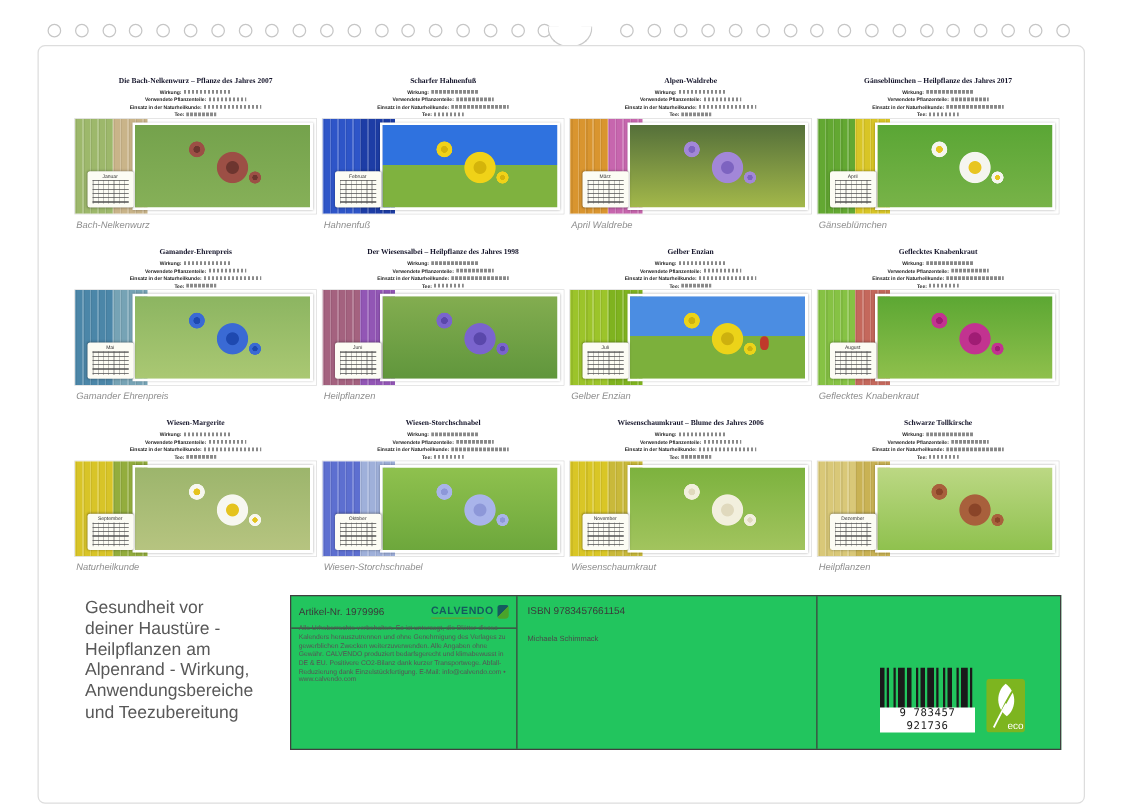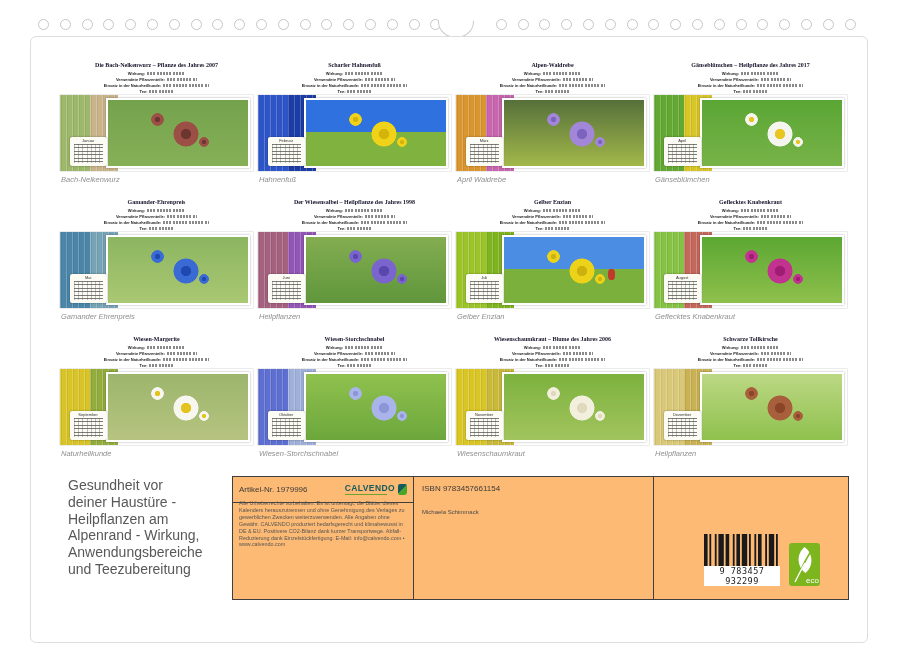--- a/index.html
+++ b/index.html
@@ -80,21 +80,21 @@
       repeating-linear-gradient(90deg,rgba(80,80,80,.35) 0 1px,transparent 1px 4.2px);
   }
   .t-caption{position:absolute;left:1px;top:113px;font-size:7.5px;color:#8f8f8f;font-style:italic;}
   
   .product-title{
     position:absolute;left:68px;top:477px;width:170px;
     font-size:14px;line-height:1.2;color:#585858;white-space:pre-line;
   }
   .info-box{
     position:absolute;left:232px;top:476px;width:615px;height:122px;
-    border:1px solid #3f3f3f;background:#fdba74;display:flex;
+    border:1px solid #3f3f3f;background:#22c55e;display:flex;
   }
   .cell-a{width:180px;border-right:1px solid #3f3f3f;position:relative;}
   .cell-b{width:240px;border-right:1px solid #3f3f3f;position:relative;box-sizing:border-box;padding:7px 8px;}
   .cell-c{flex:1;position:relative;}
   .artikel-row{
     height:25px;border-bottom:1px solid #3f3f3f;display:flex;
     align-items:center;justify-content:space-between;padding:0 6px;
   }
   .artikel-nr{font-size:8px;color:#3a3a3a;}
   .cal-logo{display:flex;align-items:flex-start;}
@@ -463,21 +463,21 @@
           <rect x="61.199999999999996" y="0" width="1.8" height="33" fill="#1a1a1a"></rect>
           <rect x="64.8" y="0" width="5.4" height="33" fill="#1a1a1a"></rect>
           <rect x="72" y="0" width="1.8" height="33" fill="#1a1a1a"></rect>
           <rect x="77.39999999999999" y="0" width="3.6" height="33" fill="#1a1a1a"></rect>
           <rect x="82.79999999999998" y="0" width="1.8" height="33" fill="#1a1a1a"></rect>
           <rect x="88.19999999999997" y="0" width="1.8" height="33" fill="#1a1a1a"></rect>
           <rect x="93.59999999999997" y="0" width="1.8" height="33" fill="#1a1a1a"></rect>
           <rect x="97.19999999999996" y="0" width="3.6" height="33" fill="#1a1a1a"></rect>
           <rect x="102.59999999999995" y="0" width="1.8" height="38" fill="#1a1a1a"></rect>
         </svg>
-      <div class="barcode-digits">9 783457 932299</div>
+      <div class="barcode-digits">9 783457 921736</div>
     </div>
     <svg class="eco-badge" viewBox="0 0 31 43">
       <rect x="0" y="0" width="31" height="43" rx="3" fill="#7db51f"></rect>
       <path d="M15.5 4 C24 10 25 23 16.5 30 C8 24 7 11 15.5 4 Z" fill="#ffffff"></path>
       <path d="M8 36 C12 26 18 14 23 7" stroke="#7db51f" stroke-width="1.6" fill="none"></path>
       <path d="M6 39 C10 31 13 25 16 20" stroke="#ffffff" stroke-width="1.4" fill="none"></path>
       <text x="17" y="40" font-size="8" fill="#ffffff" font-family="Liberation Sans, sans-serif">eco</text>
     </svg>
   </div>
 </div>

